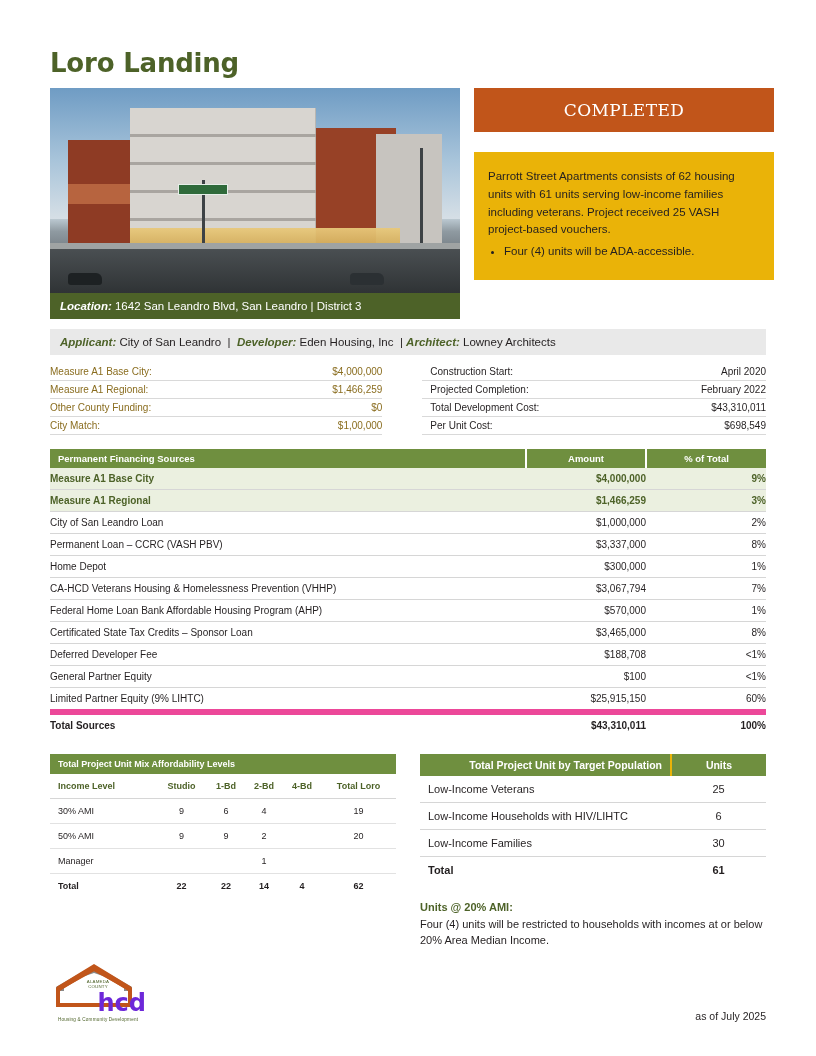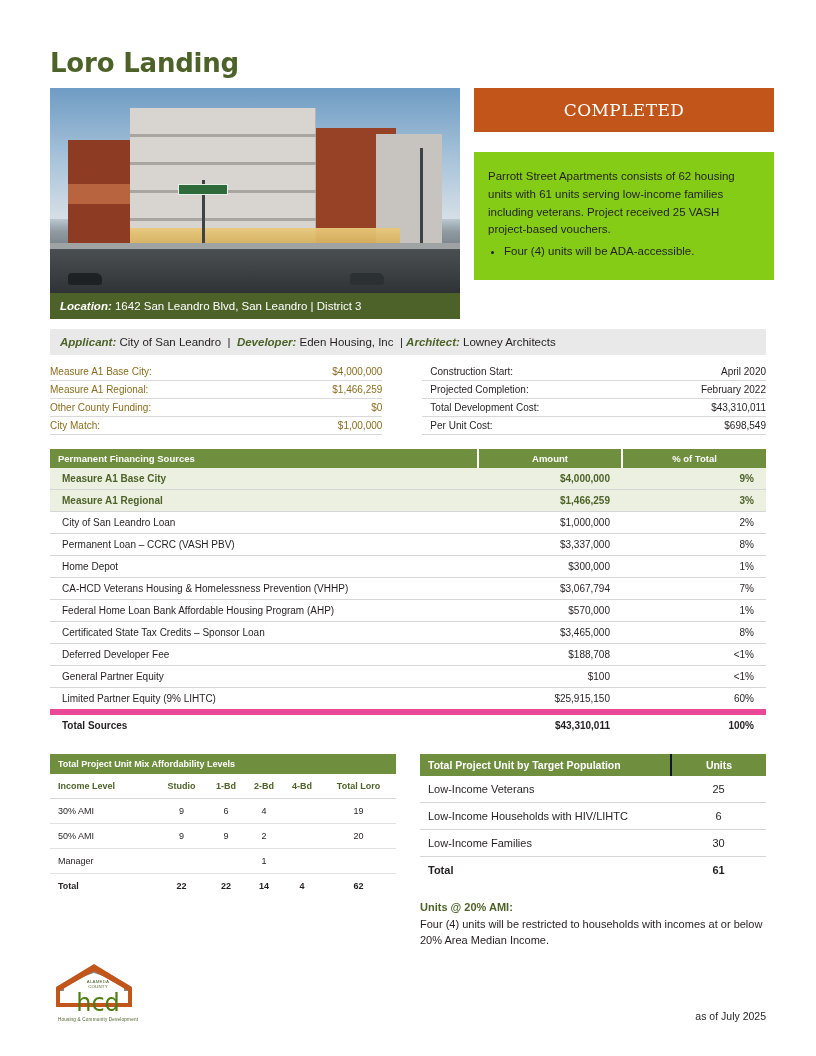--- a/index.html
+++ b/index.html
@@ -130,21 +130,21 @@
     text-align: center;
     font-family: "DejaVu Serif", serif;
     font-size: 17px;
     padding: 12px 0;
     letter-spacing: .4px;
   }
   .desc-box {
     width: 300px;
     box-sizing: border-box;
     margin-top: 20px;
-    background: #84cc16;
+    background: #eab308;
     padding: 16px 14px 18px 14px;
     font-size: 11.5px;
     line-height: 1.55;
     color: #231f20;
     min-height: 128px;
   }
   .desc-box ul { margin: 4px 0 0 0; padding-left: 16px; }
   .desc-box li { margin-top: 2px; }
   
   .applicant-bar {
@@ -187,21 +187,21 @@
     background: #6f8f3f;
     color: #fff;
     font-size: 9.5px;
     font-weight: bold;
     text-align: left;
     padding: 4px 8px;
     border-right: 2px solid #ffffff;
   }
   .sources th.c { text-align: center; }
   .sources td {
-    padding: 5px 12px;
+    padding: 5px 0;
     border-bottom: 1px solid #d6d6d6;
   }
   .sources td.amt { text-align: right; width: 120px; }
   .sources td.pct { text-align: right; width: 120px; }
   .sources tr.hl td {
     background: #ebf0e0;
     color: #4d6228;
     font-weight: bold;
   }
   .sources tr.totals td {
@@ -241,23 +241,23 @@
   }
   .unitmix td.left { text-align: left; padding-left: 8px; }
   .unitmix tr.tot td { font-weight: bold; border-bottom: none; border-top: 1px solid #9a9a9a; }
   .pop { width: 346px; font-size: 11px; }
   .pop table { width: 100%; }
   .pop th {
     background: #6f8f3f;
     color: #fff;
     font-weight: bold;
     font-size: 10.5px;
-    text-align: left;
+    text-align: right;
     padding: 5px 8px;
-    border-right: 2px solid #0f172a;
+    border-right: 2px solid #eab308;
   }
   .pop th.u { text-align: center; width: 78px; border-right: none; }
   .pop td {
     padding: 7px 8px;
     border-bottom: 1px solid #d6d6d6;
   }
   .pop td.u { text-align: center; }
   .pop tr.tot td { font-weight: bold; border-bottom: none; border-top: 1px solid #9a9a9a; }
   .note { margin-top: 16px; font-size: 11px; line-height: 1.5; }
   .note .t { color: #4d6228; font-weight: bold; }
@@ -532,20 +532,20 @@
   <div class="footer">
     <div class="logo">
       <svg width="96" height="58" viewBox="0 0 96 58">
         <path d="M6 26 L44 4 L82 26 L82 30 L74 30 L74 22 L44 12 L14 22 L14 30 L6 30 Z" fill="#8a8a8a"></path>
         <path d="M44 8 L80 28 L80 44 L8 44 L8 28 Z" fill="none" stroke="#c1551a" stroke-width="4"></path>
         <path d="M8 28 L44 6 L80 28" fill="none" stroke="#c1551a" stroke-width="5"></path>
       </svg>
       <div style="margin-top:-40px; text-align:center;">
         <div class="cap">ALAMEDA</div>
         <div class="cap">COUNTY</div>
-        <div style="font-family:'DejaVu Sans',sans-serif;font-weight:normal;font-size:24px;color:#4d7c0f;line-height:1;margin-top:2px;">hcd</div>
+        <div style="font-family:'DejaVu Sans',sans-serif;font-weight:bold;font-size:24px;color:#6d28d9;line-height:1;margin-top:2px;text-align:right;">hcd</div>
         <div style="font-size:4.6px;color:#4d6228;margin-top:2px;letter-spacing:.2px;">Housing &amp; Community Development</div>
       </div>
     </div>
     <div class="asof">as of July 2025</div>
   </div>
 
 </div>
 
 </body></html>

